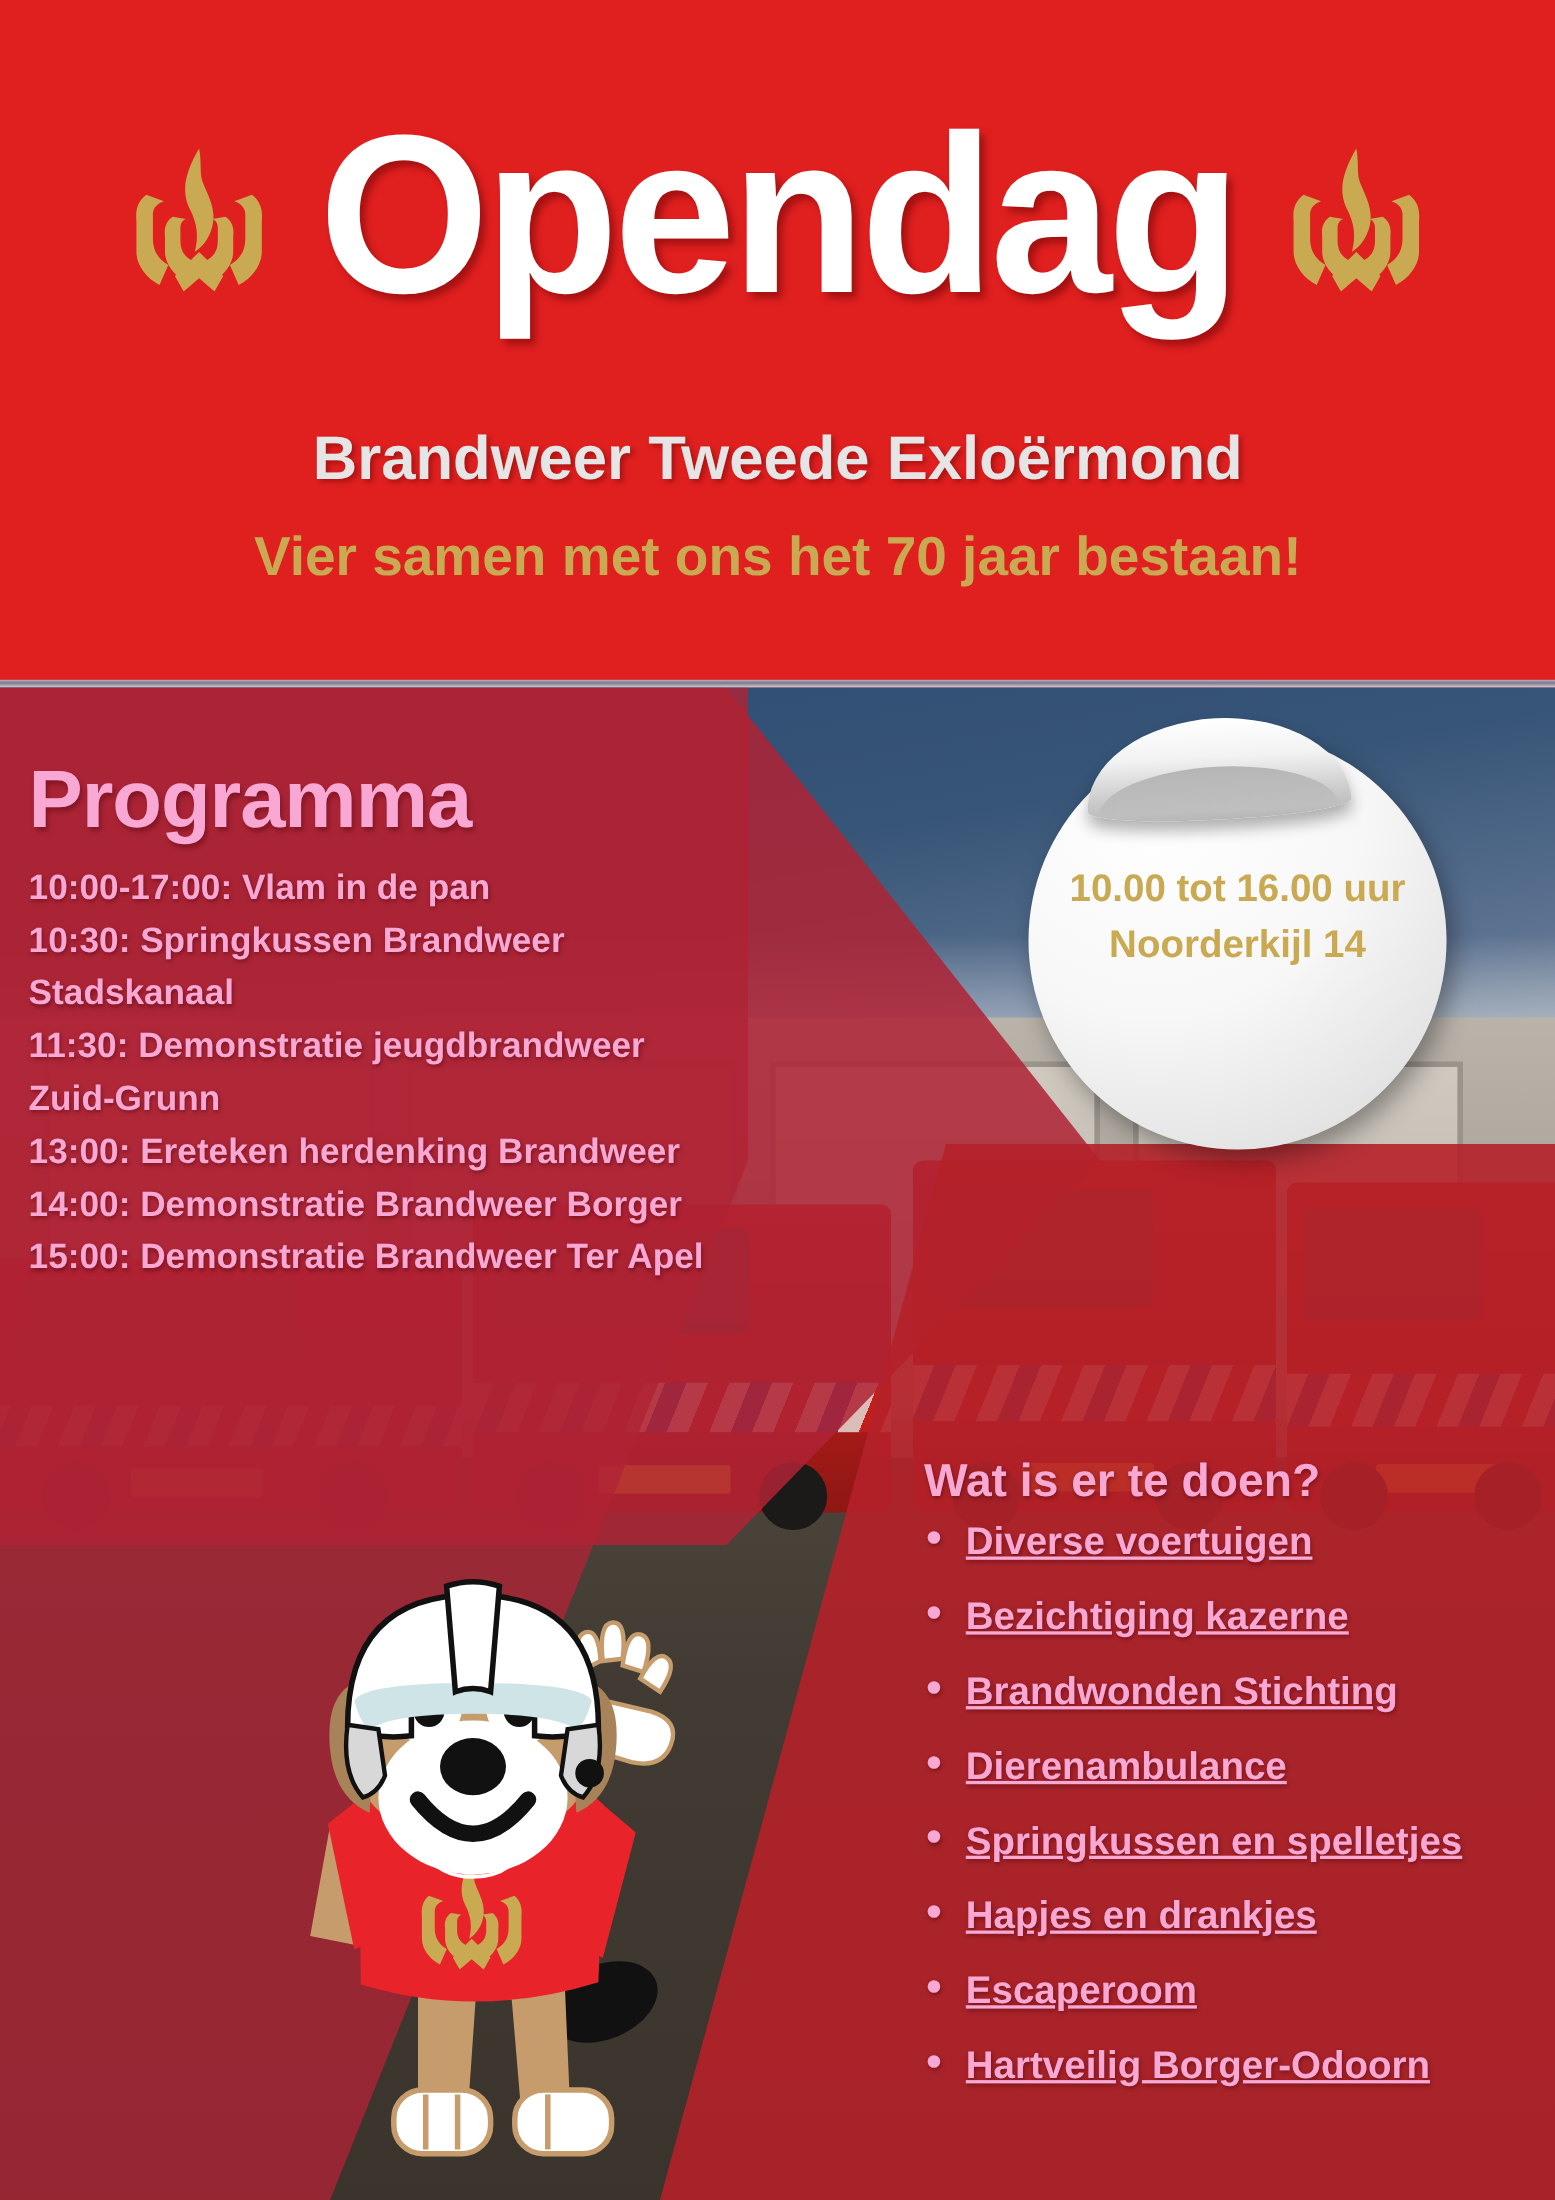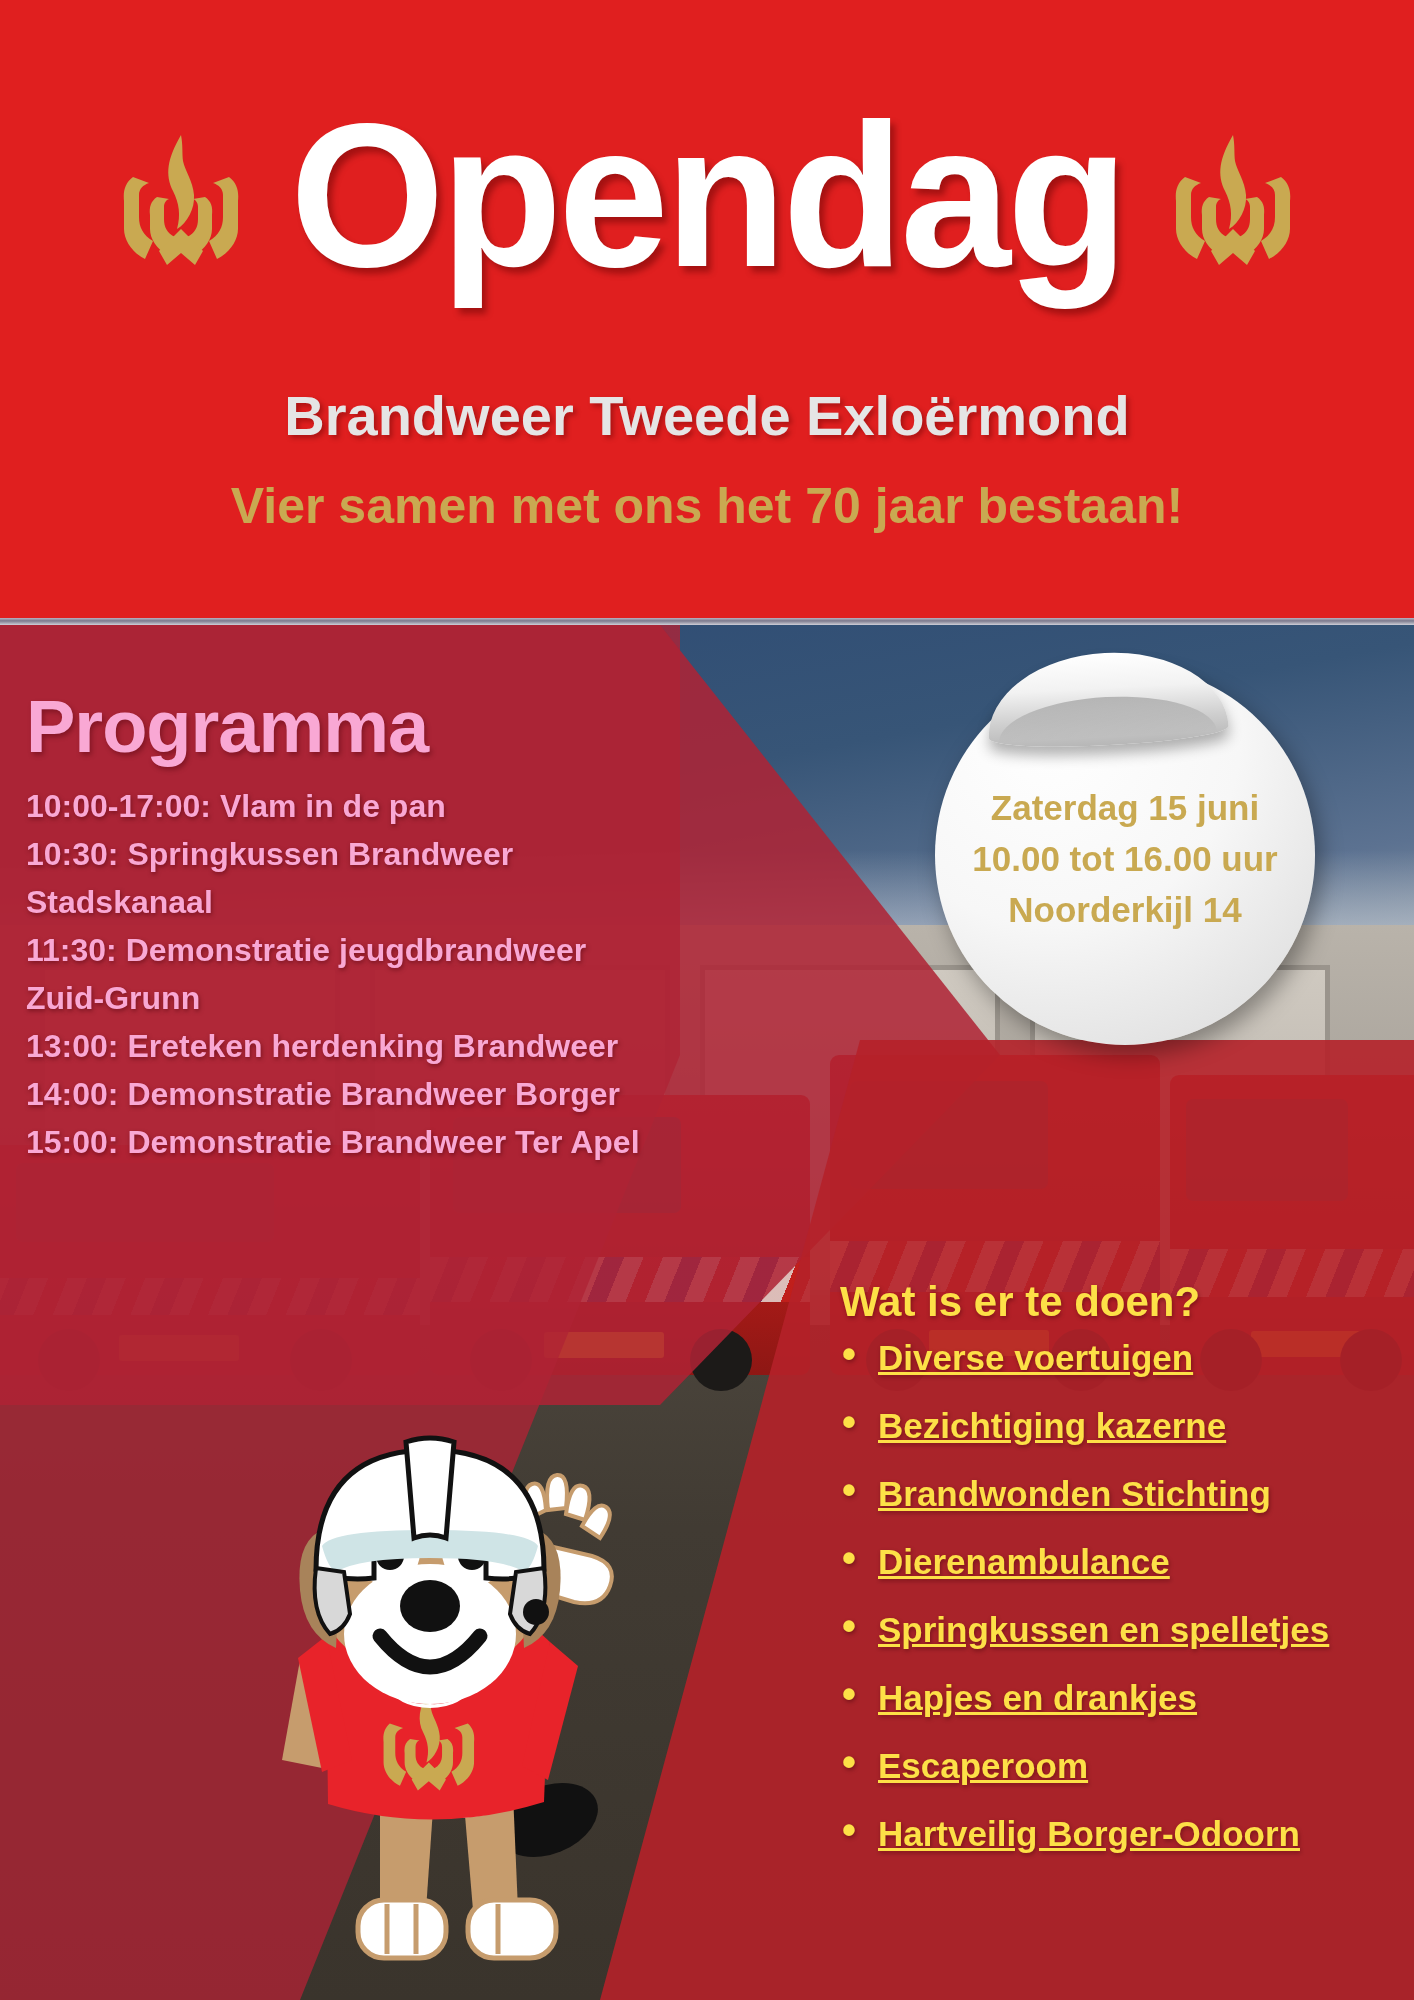--- a/index.html
+++ b/index.html
@@ -165,21 +165,21 @@
     border-radius:50%/100% 100% 0 0;
   }
   .sticker-text{
     position:absolute; left:0; top:118px; width:380px;
     text-align:center; color:#C9A951; font-weight:bold;
     font-size:35px; line-height:1.45;
   }
 
   
   .activities{
-    position:absolute; left:840px; top:1278px; width:570px; z-index:9; color:#fde047;
+    position:absolute; left:840px; top:1322px; width:570px; z-index:9; color:#f9a8d4;
   }
   .activities h3{
     font-size:42px; font-weight:bold; margin-bottom:14px;
     text-shadow:1px 2px 4px rgba(60,0,8,.45); white-space:nowrap;
   }
   .activities ul{ list-style:none;text-decoration:underline; }
   .activities li{
     font-size:35px; font-weight:bold; line-height:1.0;
     padding:0 0 0 38px; position:relative; margin-bottom:33px;
     text-shadow:1px 2px 4px rgba(60,0,8,.45); white-space:nowrap;
@@ -294,21 +294,20 @@
     <div class="pline">Zuid-Grunn</div>
     <div class="pline">13:00: Ereteken herdenking Brandweer</div>
     <div class="pline">14:00: Demonstratie Brandweer Borger</div>
     <div class="pline">15:00: Demonstratie Brandweer Ter Apel</div>
   </div>
 
   <div class="sticker">
     <div class="sticker-body"></div>
     <div class="sticker-curl"></div>
     <div class="sticker-text">
-      <div>Zaterdag 15 juni</div>
       <div>10.00 tot 16.00 uur</div>
       <div>Noorderkijl 14</div>
     </div>
   </div>
 
   <div class="activities">
     <h3>Wat is er te doen?</h3>
     <ul>
       <li>Diverse voertuigen</li>
       <li>Bezichtiging kazerne</li>

